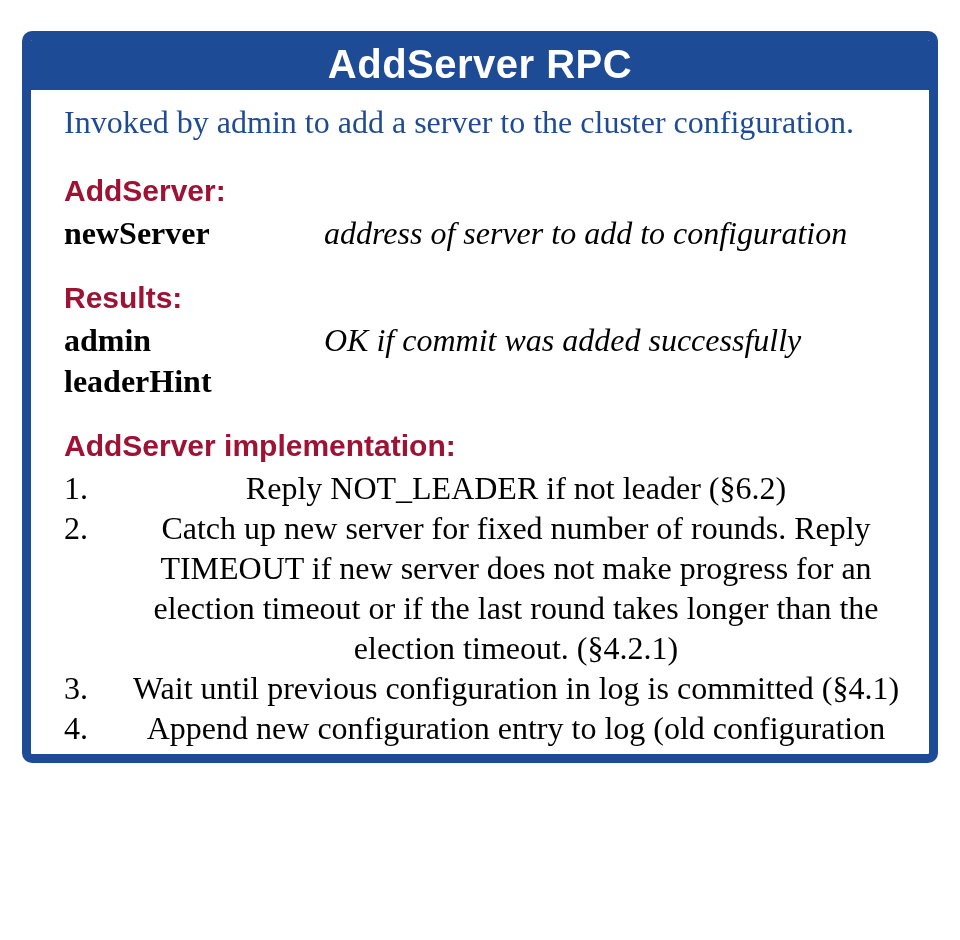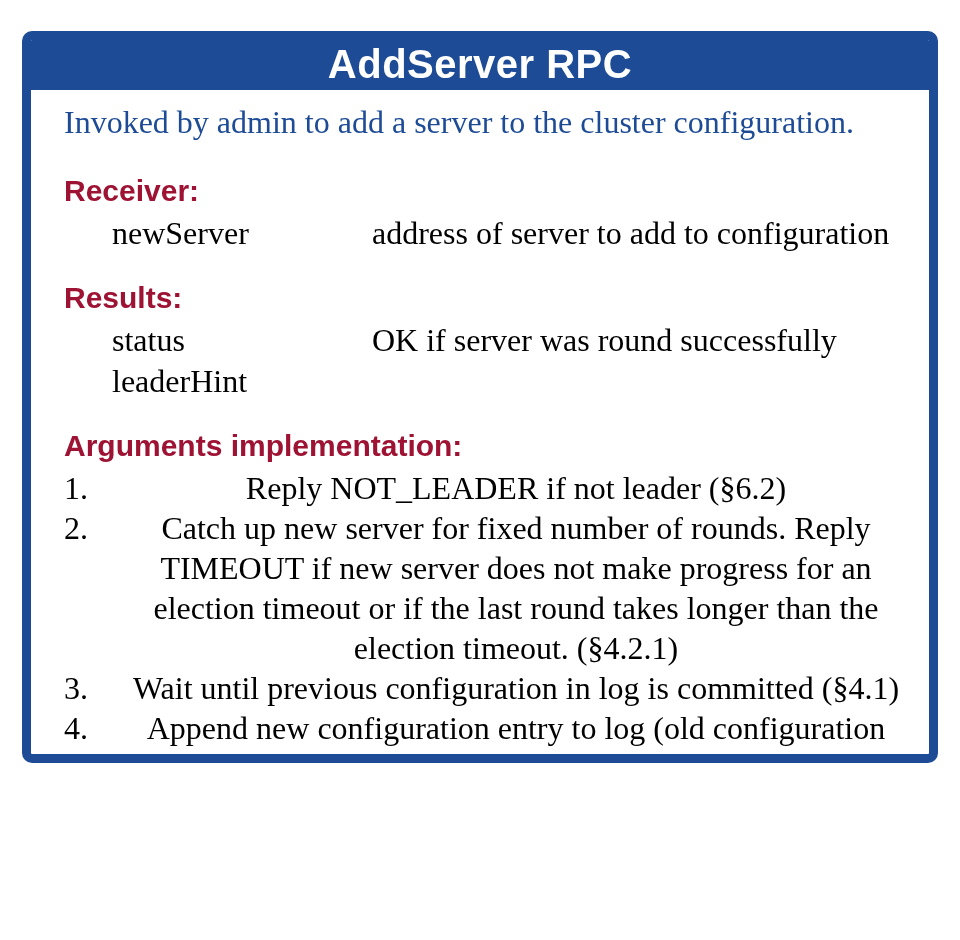--- a/index.html
+++ b/index.html
@@ -59,24 +59,23 @@
     margin-bottom: 3px;
   }
   .def-row {
     display: flex;
     font-size: 32px;
     line-height: 41px;
   }
   .def-term {
     width: 260px;
     flex-shrink: 0;
-    font-weight: normal;
-    margin-left: 48px;
+    font-weight: bold;
   }
-  .def-text { flex: 1; }
+  .def-text { flex: 1; font-style: italic; }
   .steps {
     font-size: 32px;
     line-height: 40px;
   }
   .step { display: flex; }
   .step-num {
     width: 59px;
     flex-shrink: 0;
   }
   .step-text { flex: 1; padding-right: 4px; text-align: center; }
@@ -85,40 +84,40 @@
 <body>
 
 <div class="figure">
   <div class="titlebar">AddServer RPC</div>
 
   <div class="content">
 
     <p class="description">Invoked by admin to add a server to the cluster configuration.</p>
 
     <div class="section">
-      <div class="section-heading">Receiver:</div>
+      <div class="section-heading">AddServer:</div>
       <div class="def-row">
         <span class="def-term">newServer</span>
         <span class="def-text">address of server to add to configuration</span>
       </div>
     </div>
 
     <div class="section">
       <div class="section-heading">Results:</div>
       <div class="def-row">
-        <span class="def-term">status</span>
-        <span class="def-text">OK if server was round successfully</span>
+        <span class="def-term">admin</span>
+        <span class="def-text">OK if commit was added successfully</span>
       </div>
       <div class="def-row">
         <span class="def-term">leaderHint</span>
       </div>
     </div>
 
     <div class="section">
-      <div class="section-heading">Arguments implementation:</div>
+      <div class="section-heading">AddServer implementation:</div>
       <div class="steps">
         <div class="step">
           <span class="step-num">1.</span>
           <span class="step-text">Reply NOT_LEADER if not leader (§6.2)</span>
         </div>
         <div class="step">
           <span class="step-num">2.</span>
           <span class="step-text">Catch up new server for fixed number of rounds. Reply TIMEOUT if new server does not make progress for an election timeout or if the last round takes longer than the election timeout. (§4.2.1)</span>
         </div>
         <div class="step">

